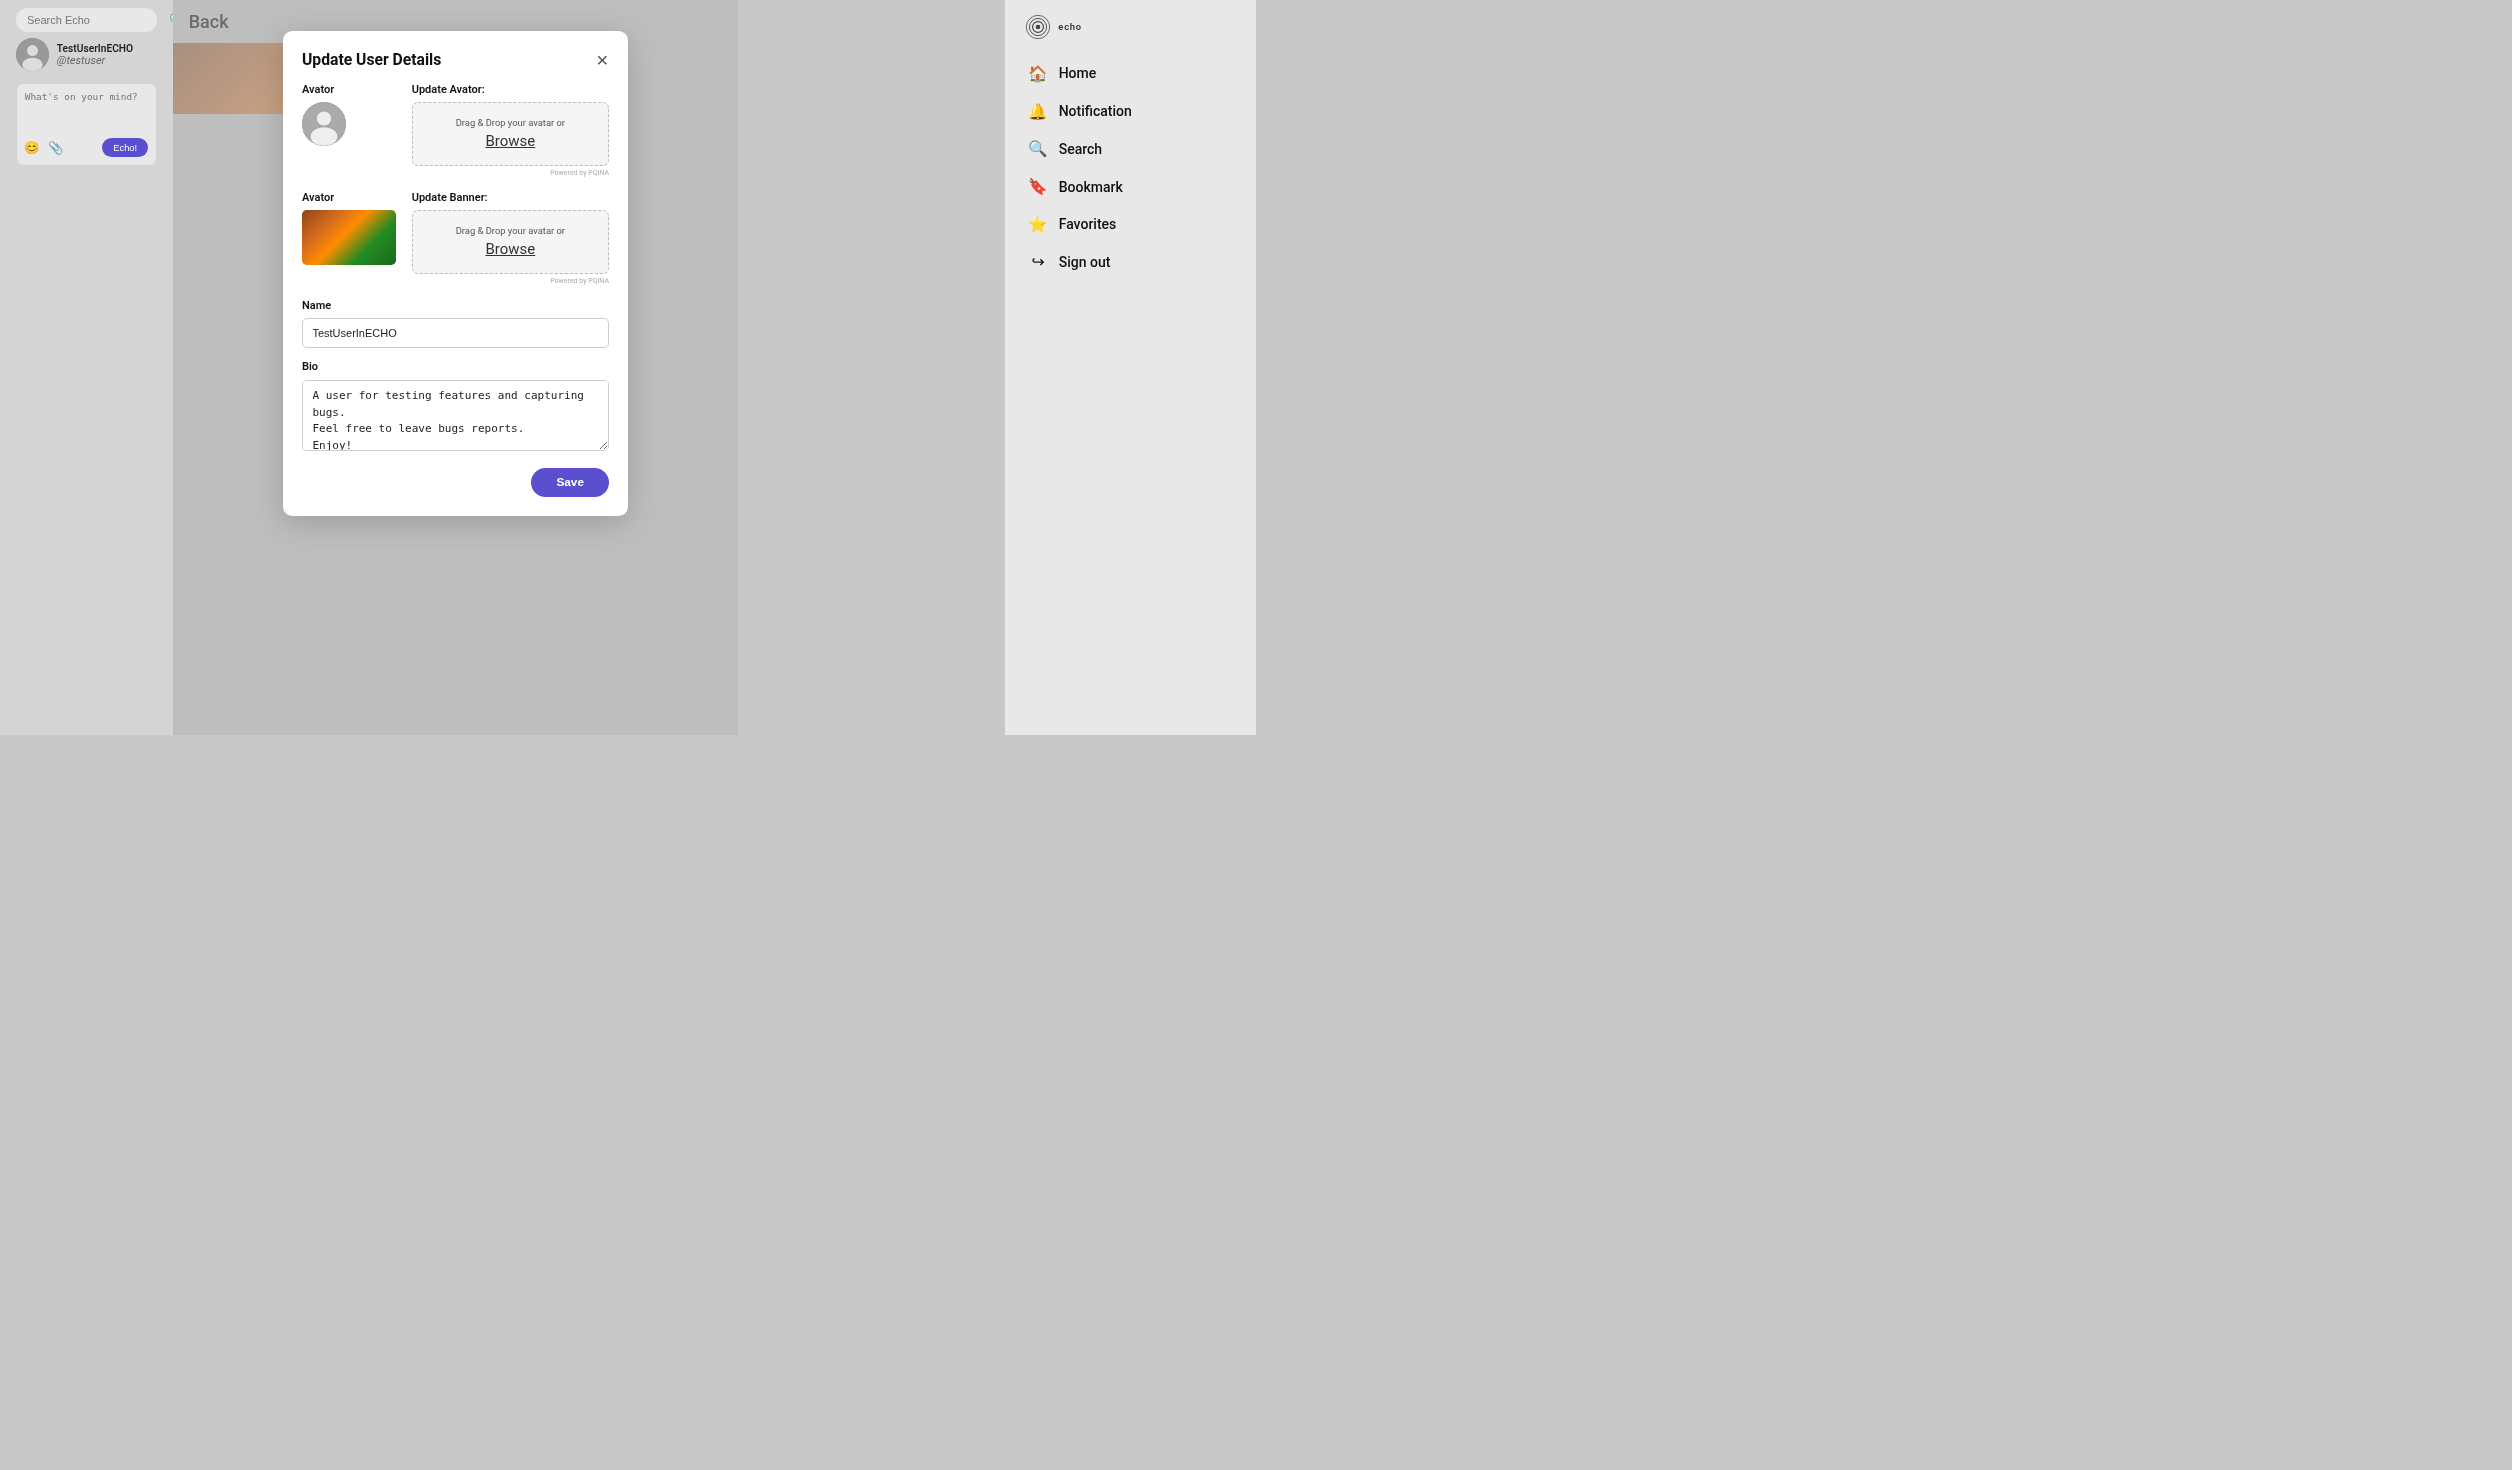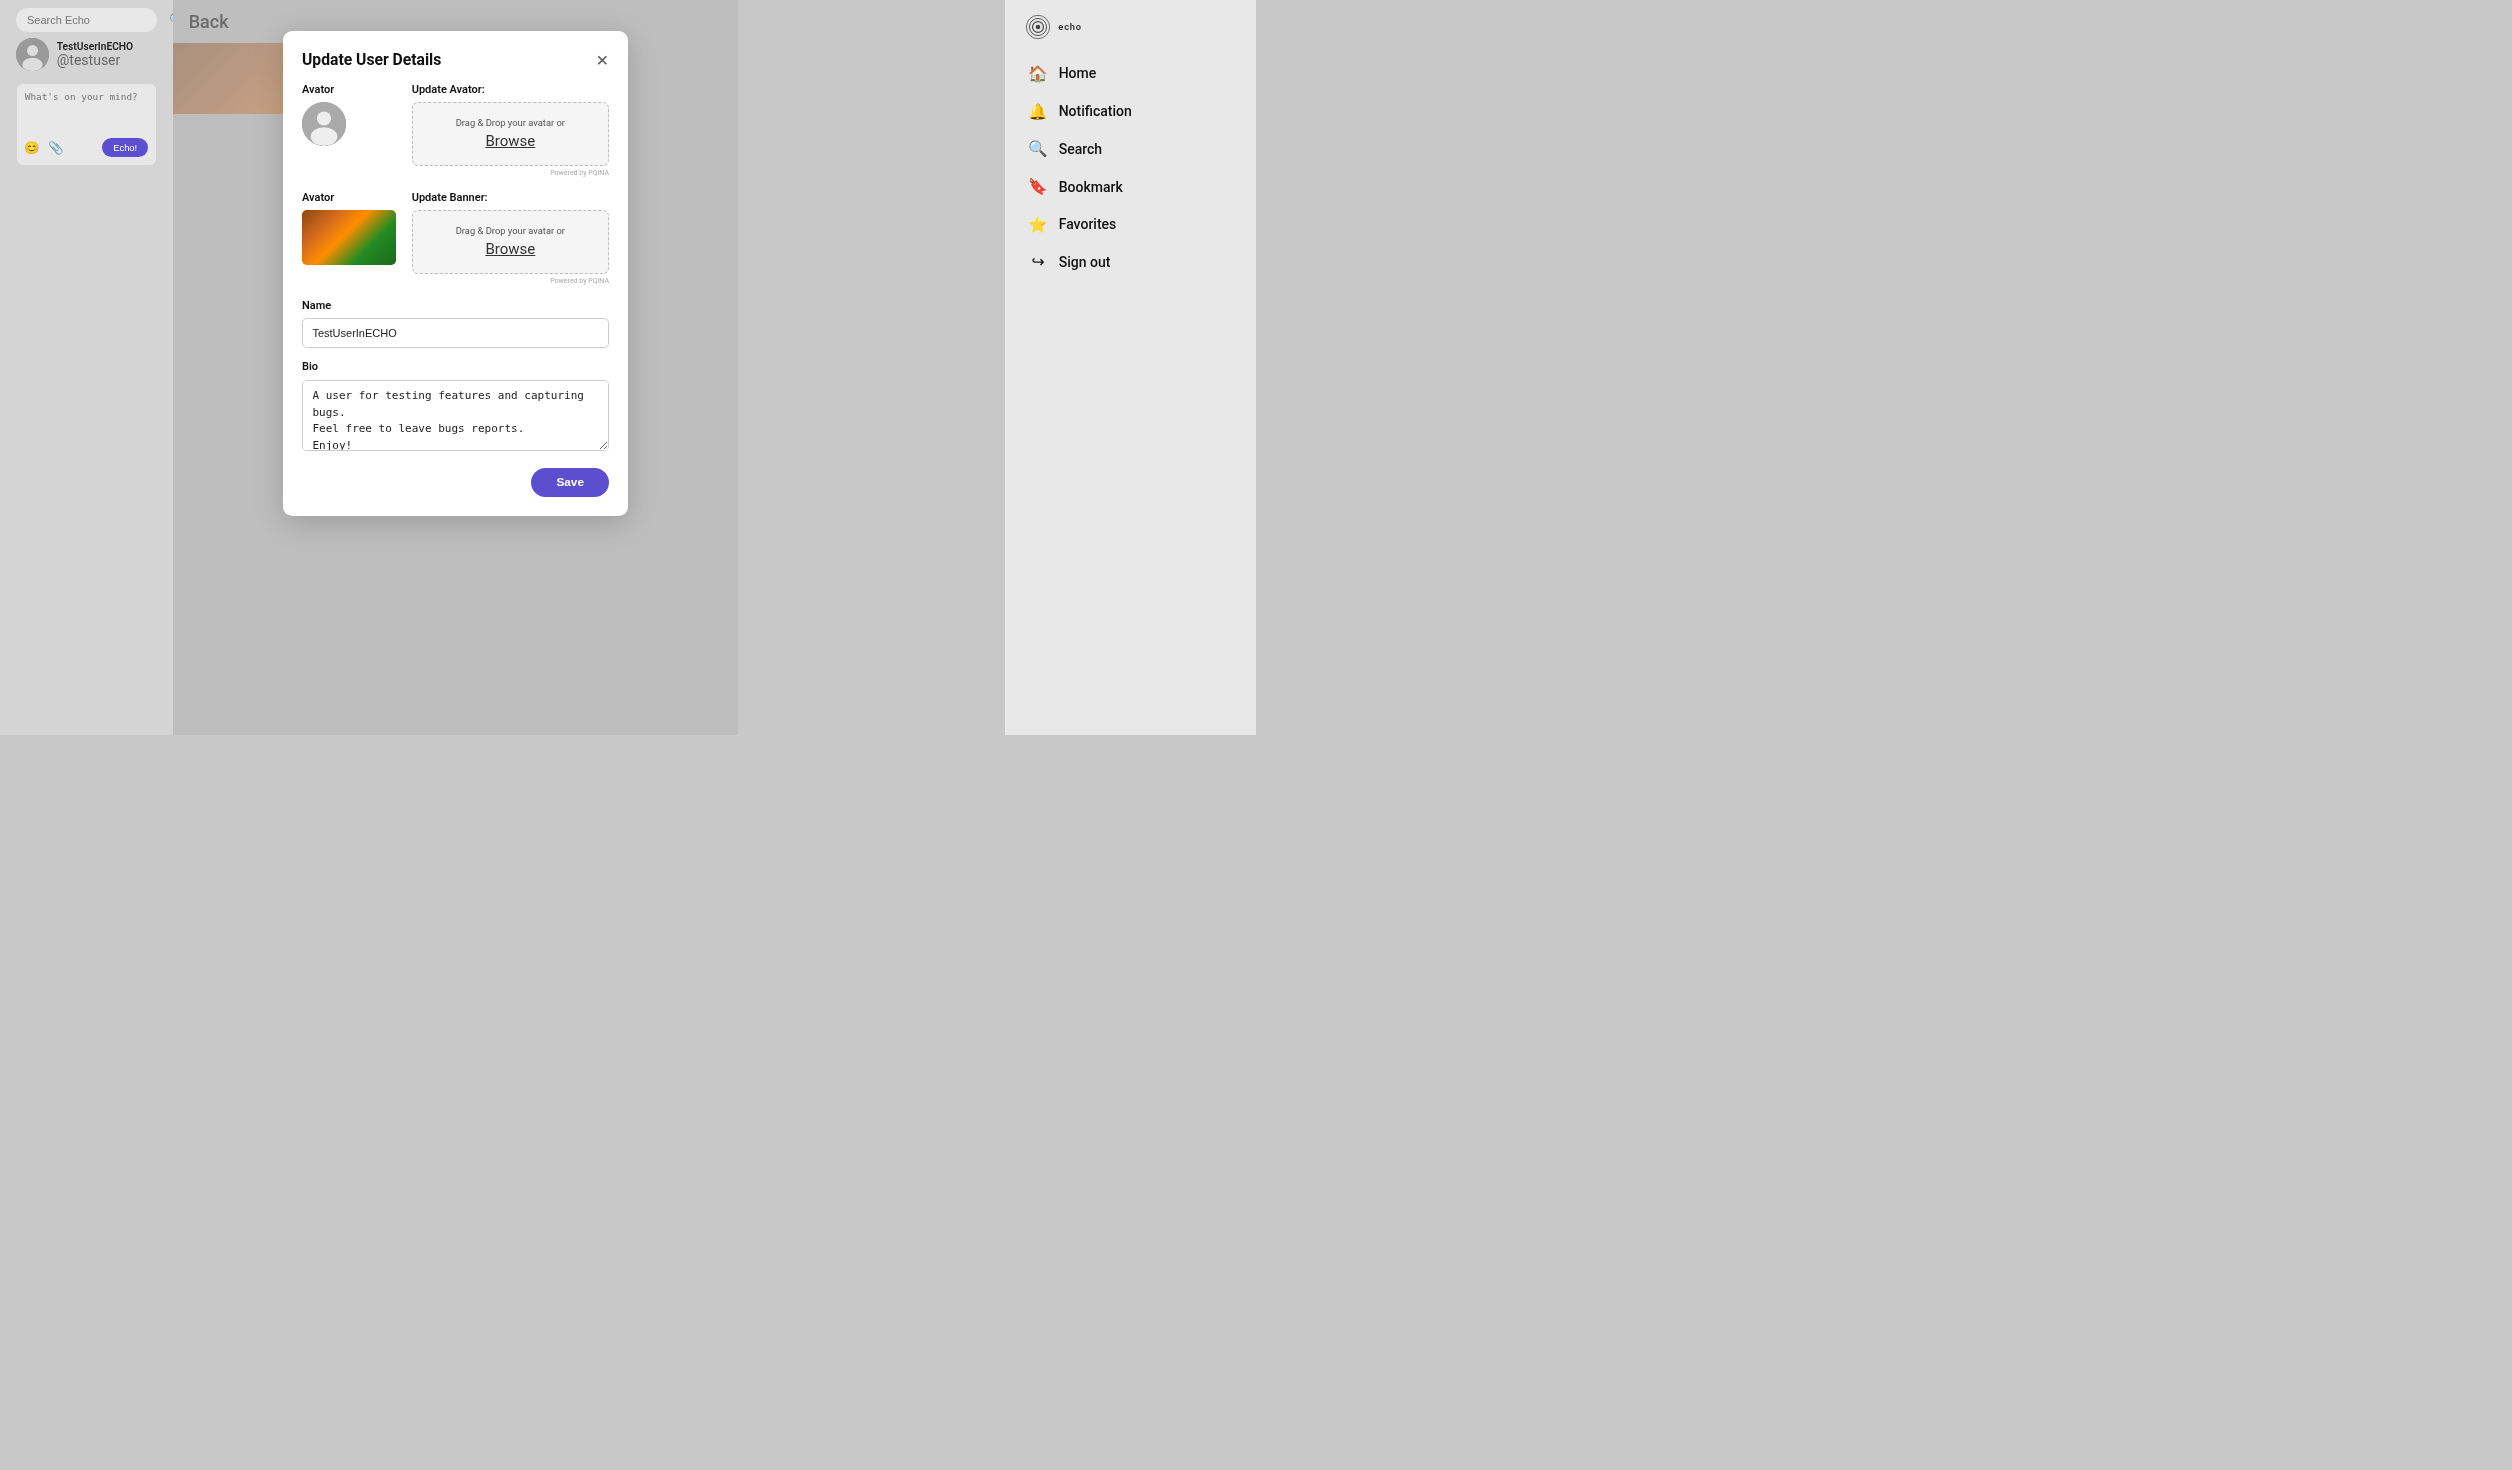--- a/index.html
+++ b/index.html
@@ -72,22 +72,23 @@
       color: #fff;
     }
 
     .user-info-small .username {
       font-weight: 600;
       font-size: 10.2px;
       color: #222;
     }
 
     .user-info-small .handle {
-      font-size: 14px;
+      font-size: 11px;
       color: #666;
+      font-style: italic;
     }
 
     .post-box {
       width: 139px;
       background: #e8e8e8;
       border-radius: 6.3px;
       padding: 7.8px;
       margin-bottom: 4px;
     }
 

